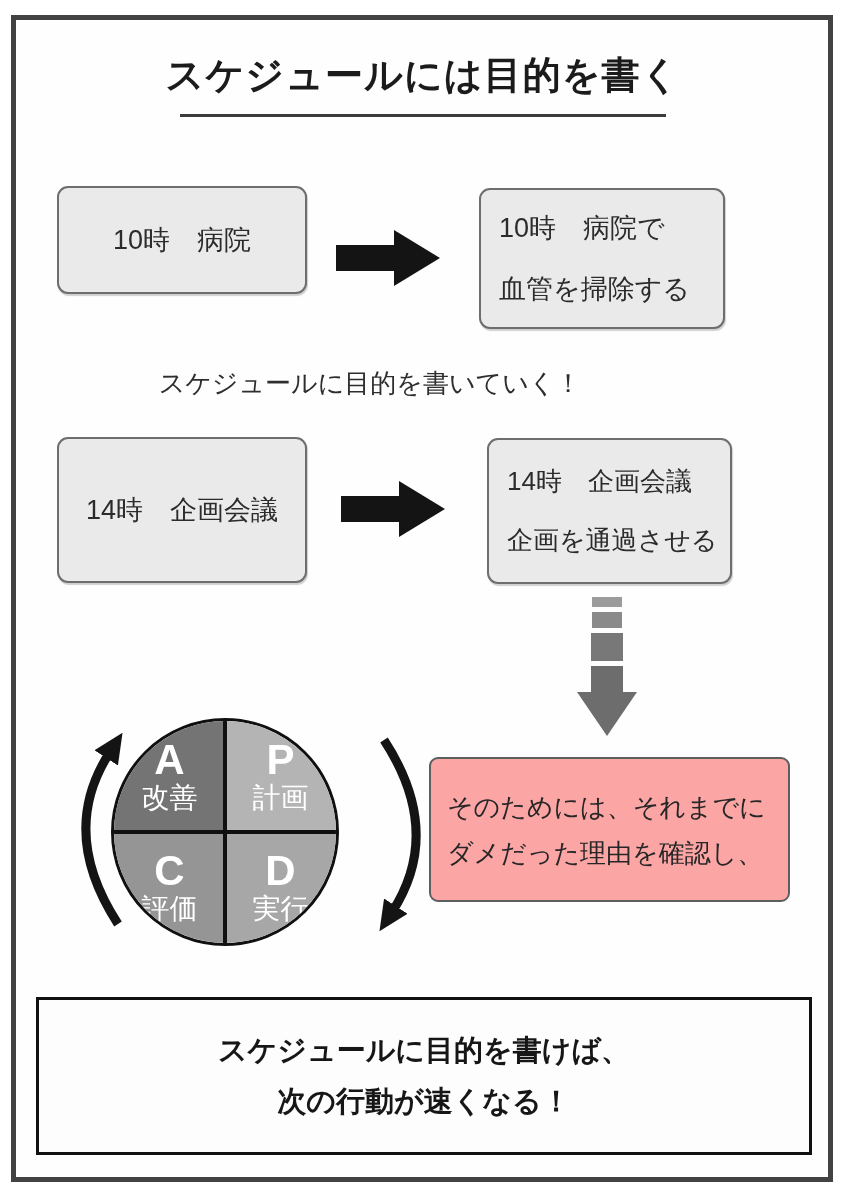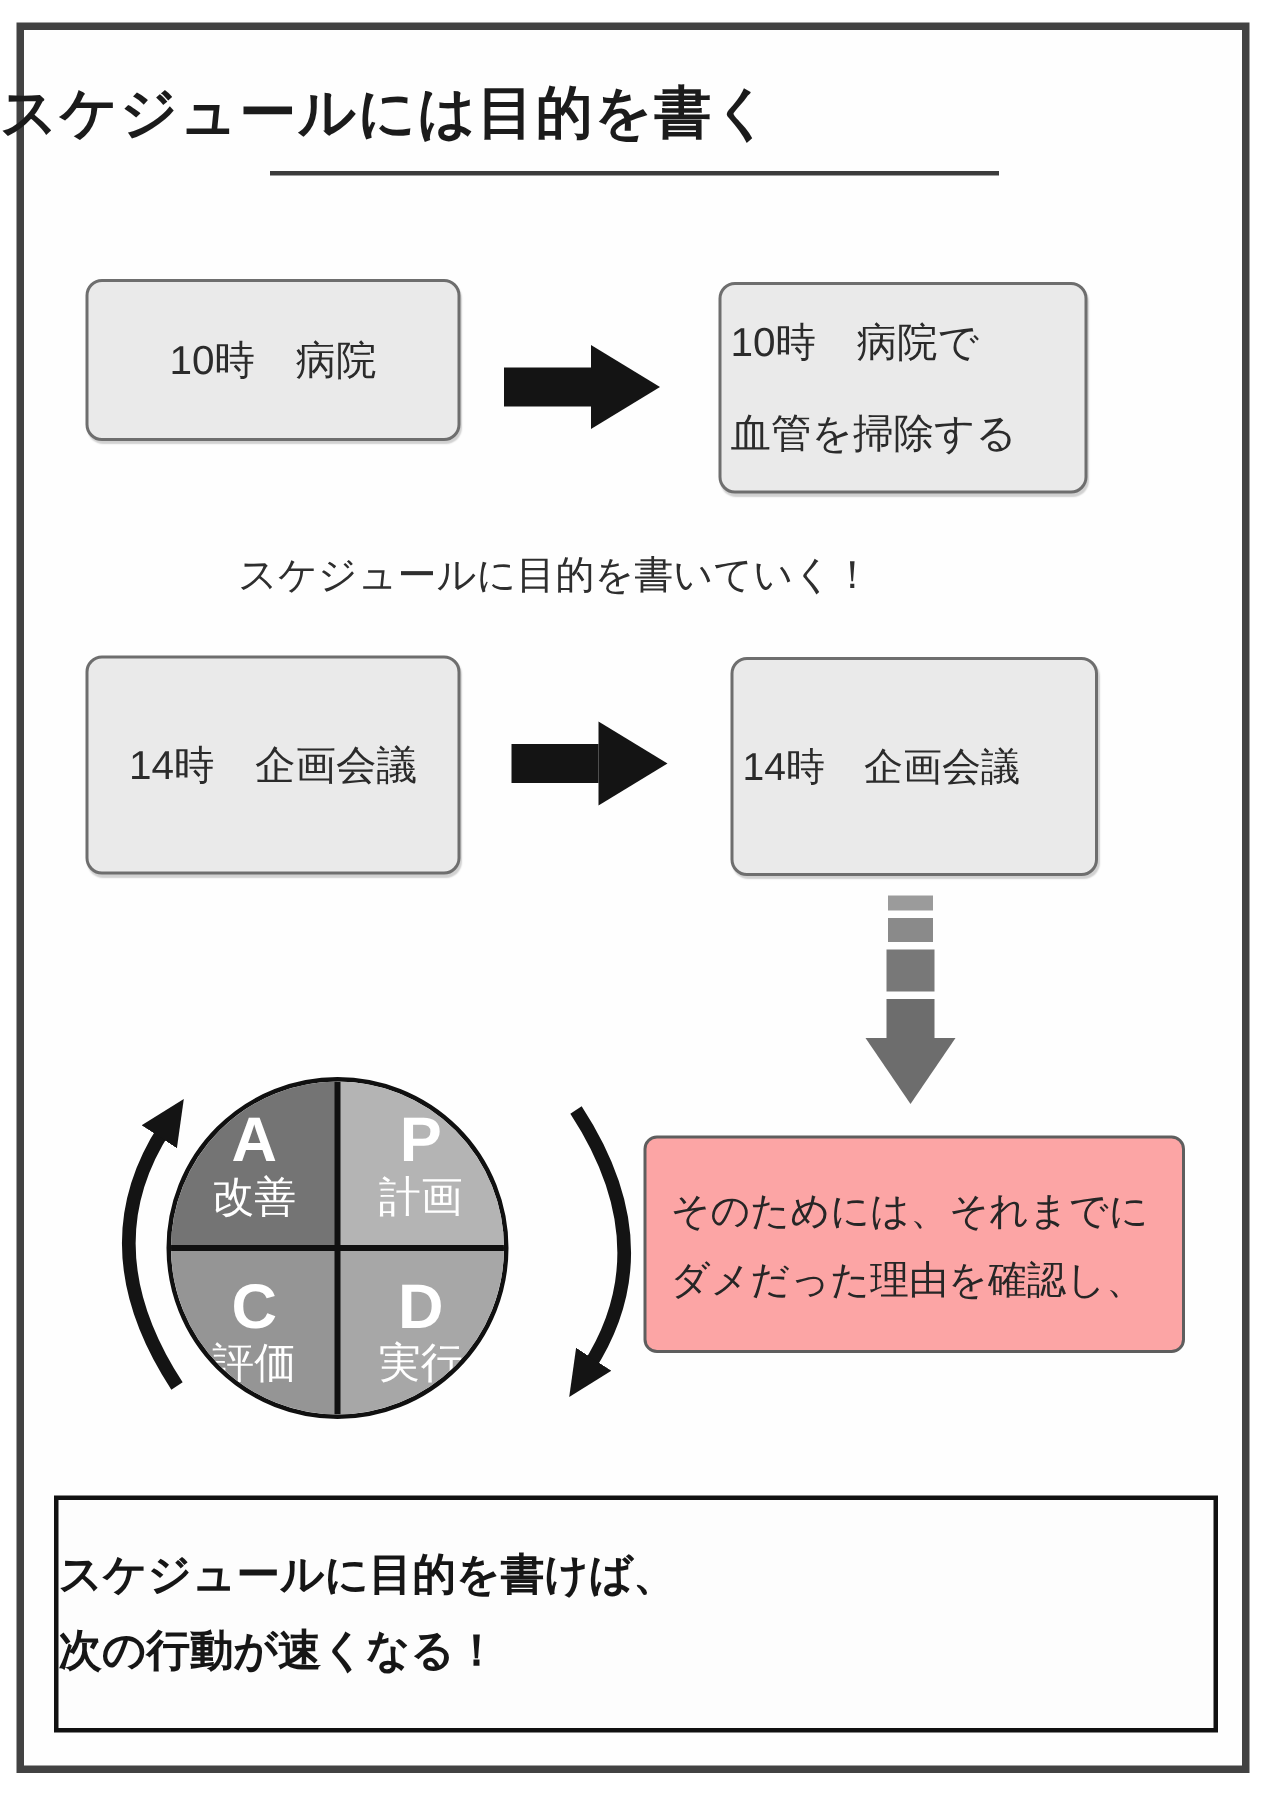--- a/index.html
+++ b/index.html
@@ -9,35 +9,35 @@
     color:#222222;
   }
   .abs{position:absolute;}
   
   .frame{
     left:11px;top:15px;width:822px;height:1167px;
     border:5px solid #424242;box-sizing:border-box;background:#fefefe;
   }
   
   .title{
-    left:0;top:50px;width:846px;text-align:left;
+    left:0;top:50px;width:846px;text-align:center;
     font-size:38px;font-weight:bold;color:#1b1b1b;letter-spacing:1px;
   }
   .title-underline{
     left:50%;top:114px;width:486px;height:3px;margin-left:-243px;background:#3c3c3c;
   }
   
   .sbox{
     background:#eaeaea;border:2px solid #6e6e6e;border-radius:11px;
     box-sizing:border-box;box-shadow:1px 2px 1px rgba(0,0,0,0.18);
     display:flex;flex-direction:column;justify-content:center;
     font-size:27px;color:#2b2b2b;line-height:44px;
   }
   .sbox.center{align-items:center;}
-  .sbox.left{align-items:flex-start;padding-left:6px;gap:16px;}
+  .sbox.left{align-items:flex-start;padding-left:18px;gap:16px;}
   .b1{left:57px;top:186px;width:250px;height:108px;}
   .b2{left:479px;top:188px;width:246px;height:141px;line-height:45px;}
   .b3{left:57px;top:437px;width:250px;height:146px;}
   .b4{left:487px;top:438px;width:245px;height:146px;font-size:26px;line-height:43px;padding-left:15px;}
   
   .harrow{display:flex;align-items:center;}
   .ha1{left:336px;top:230px;}
   .ha2{left:341px;top:481px;}
   .harrow .shaft{width:58px;height:26px;background:#141414;}
   .harrow .head{
@@ -77,21 +77,21 @@
   .note{
     left:429px;top:757px;width:361px;height:145px;
     background:#fca5a5;border:2px solid #5e5e5e;border-radius:9px;box-sizing:border-box;
     display:flex;flex-direction:column;justify-content:center;
     padding-left:16px;font-size:26px;line-height:46px;color:#262626;
   }
   
   .conclusion{
     left:36px;top:997px;width:776px;height:158px;
     border:3px solid #111111;box-sizing:border-box;background:#fdfdfd;
-    display:flex;flex-direction:column;justify-content:center;
+    display:flex;flex-direction:column;justify-content:center;align-items:center;
     font-size:29px;font-weight:bold;line-height:51px;color:#161616;
   }
 </style>
 </head>
 <body>
 
 <div class="abs frame"></div>
 
 <div class="abs title">スケジュールには目的を書く</div>
 <div class="abs title-underline"></div>
@@ -112,20 +112,21 @@
 
 <div class="abs sbox center b3">
   <span>14時　企画会議</span>
 </div>
 <div class="abs harrow ha2">
   <div class="shaft"></div>
   <div class="head"></div>
 </div>
 <div class="abs sbox left b4">
   <span>14時　企画会議</span>
+  <span>企画を通過させる</span>
 </div>
 
 <div class="abs varrow">
   <div class="s1"></div>
   <div class="s2"></div>
   <div class="s3"></div>
   <div class="vshaft"></div>
   <div class="vhead"></div>
 </div>
 

